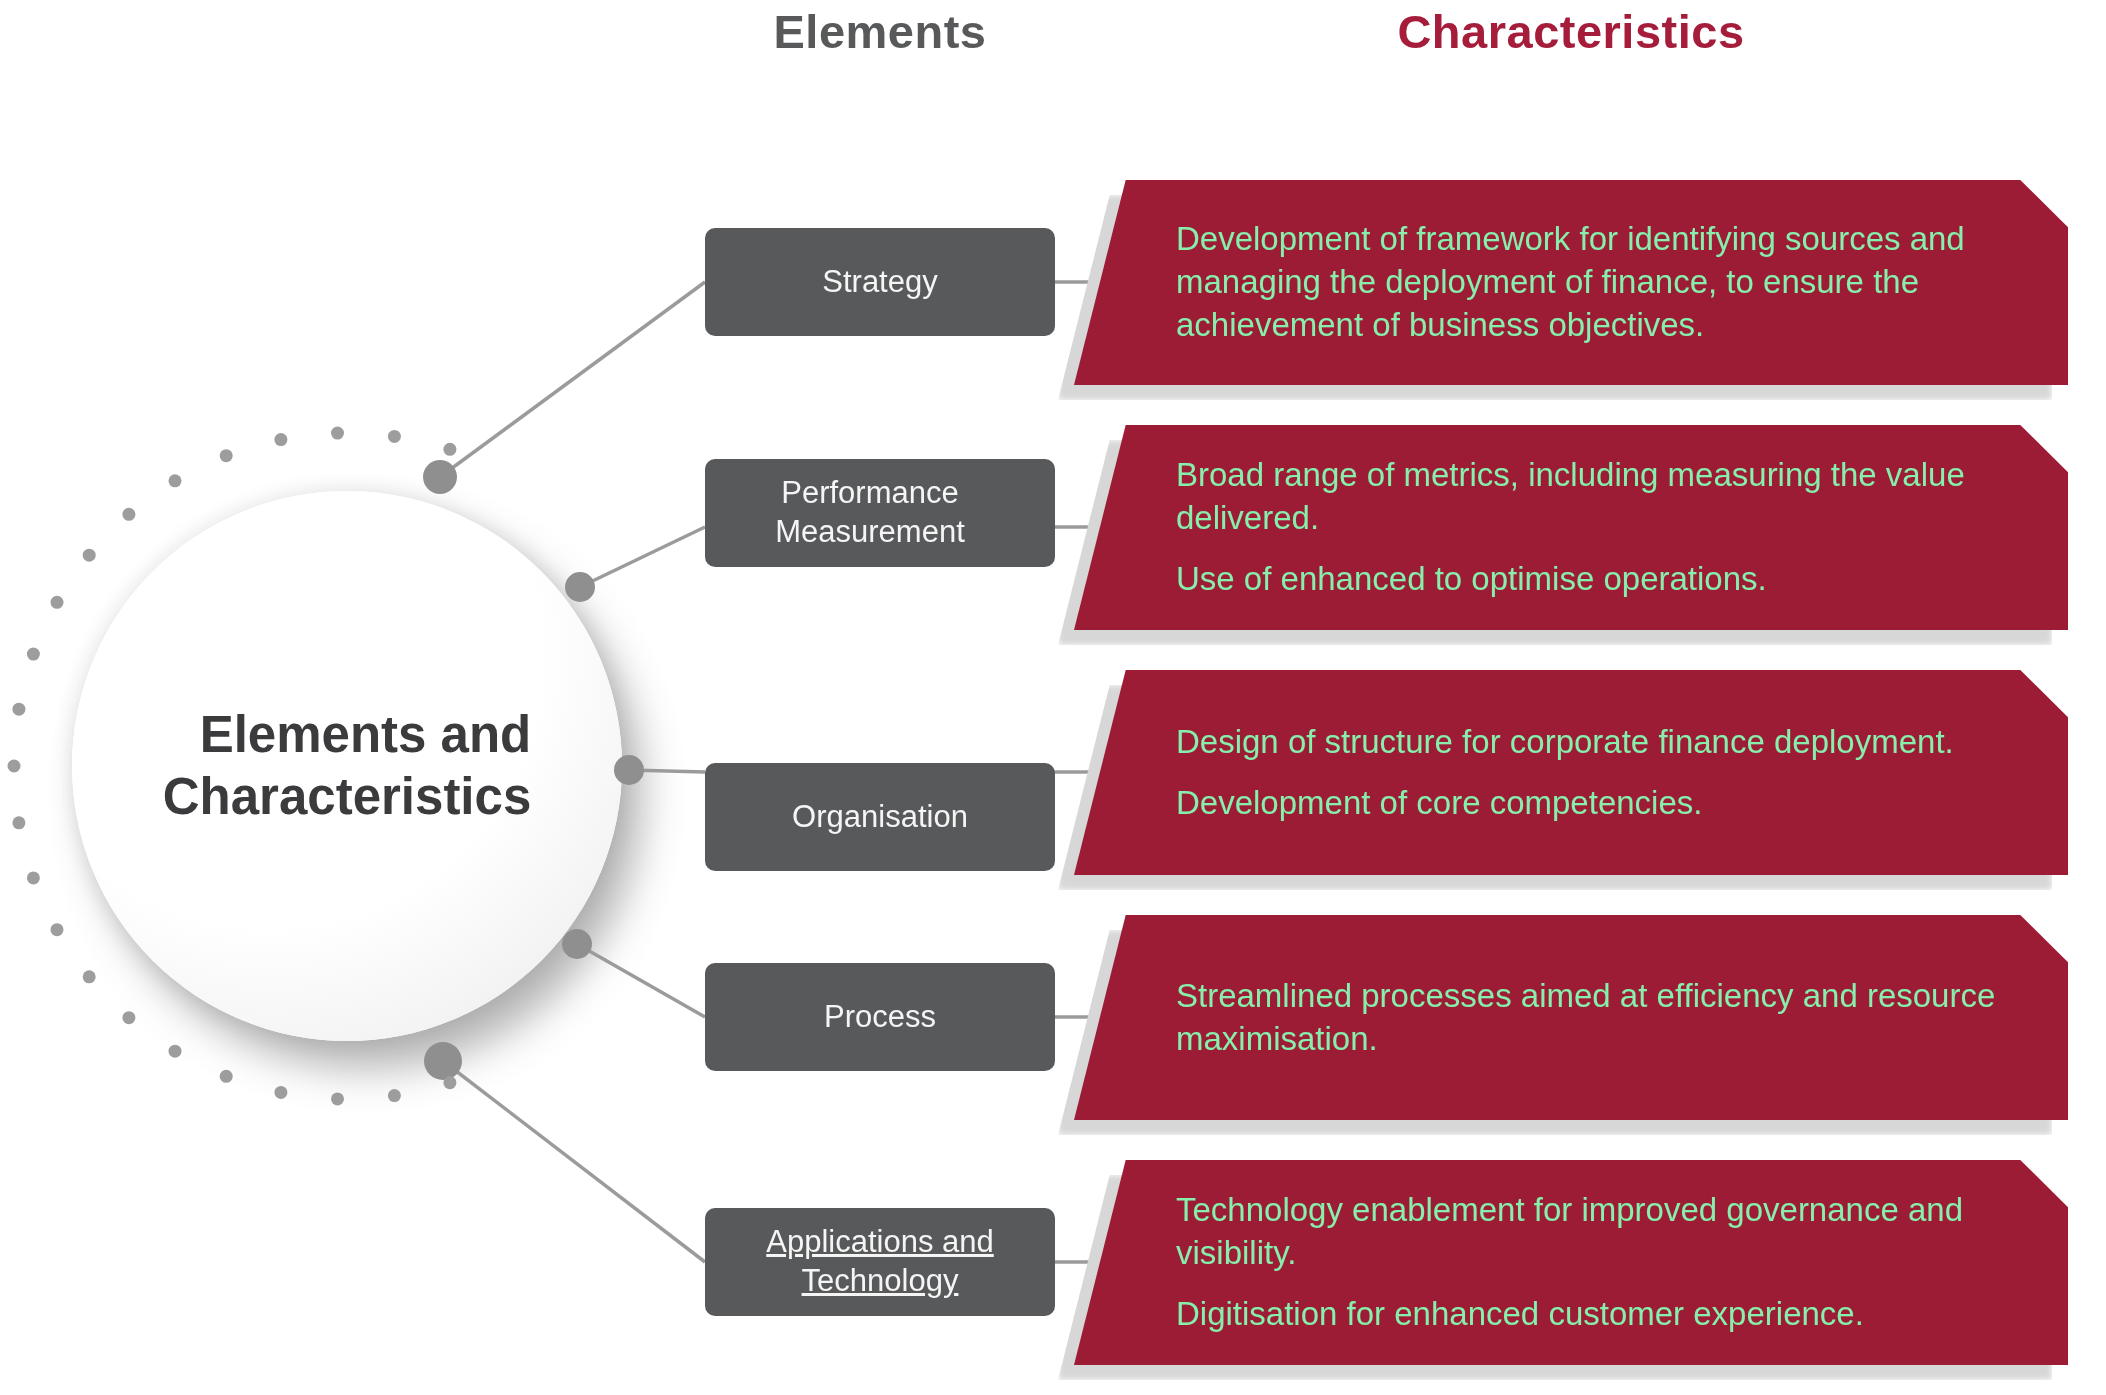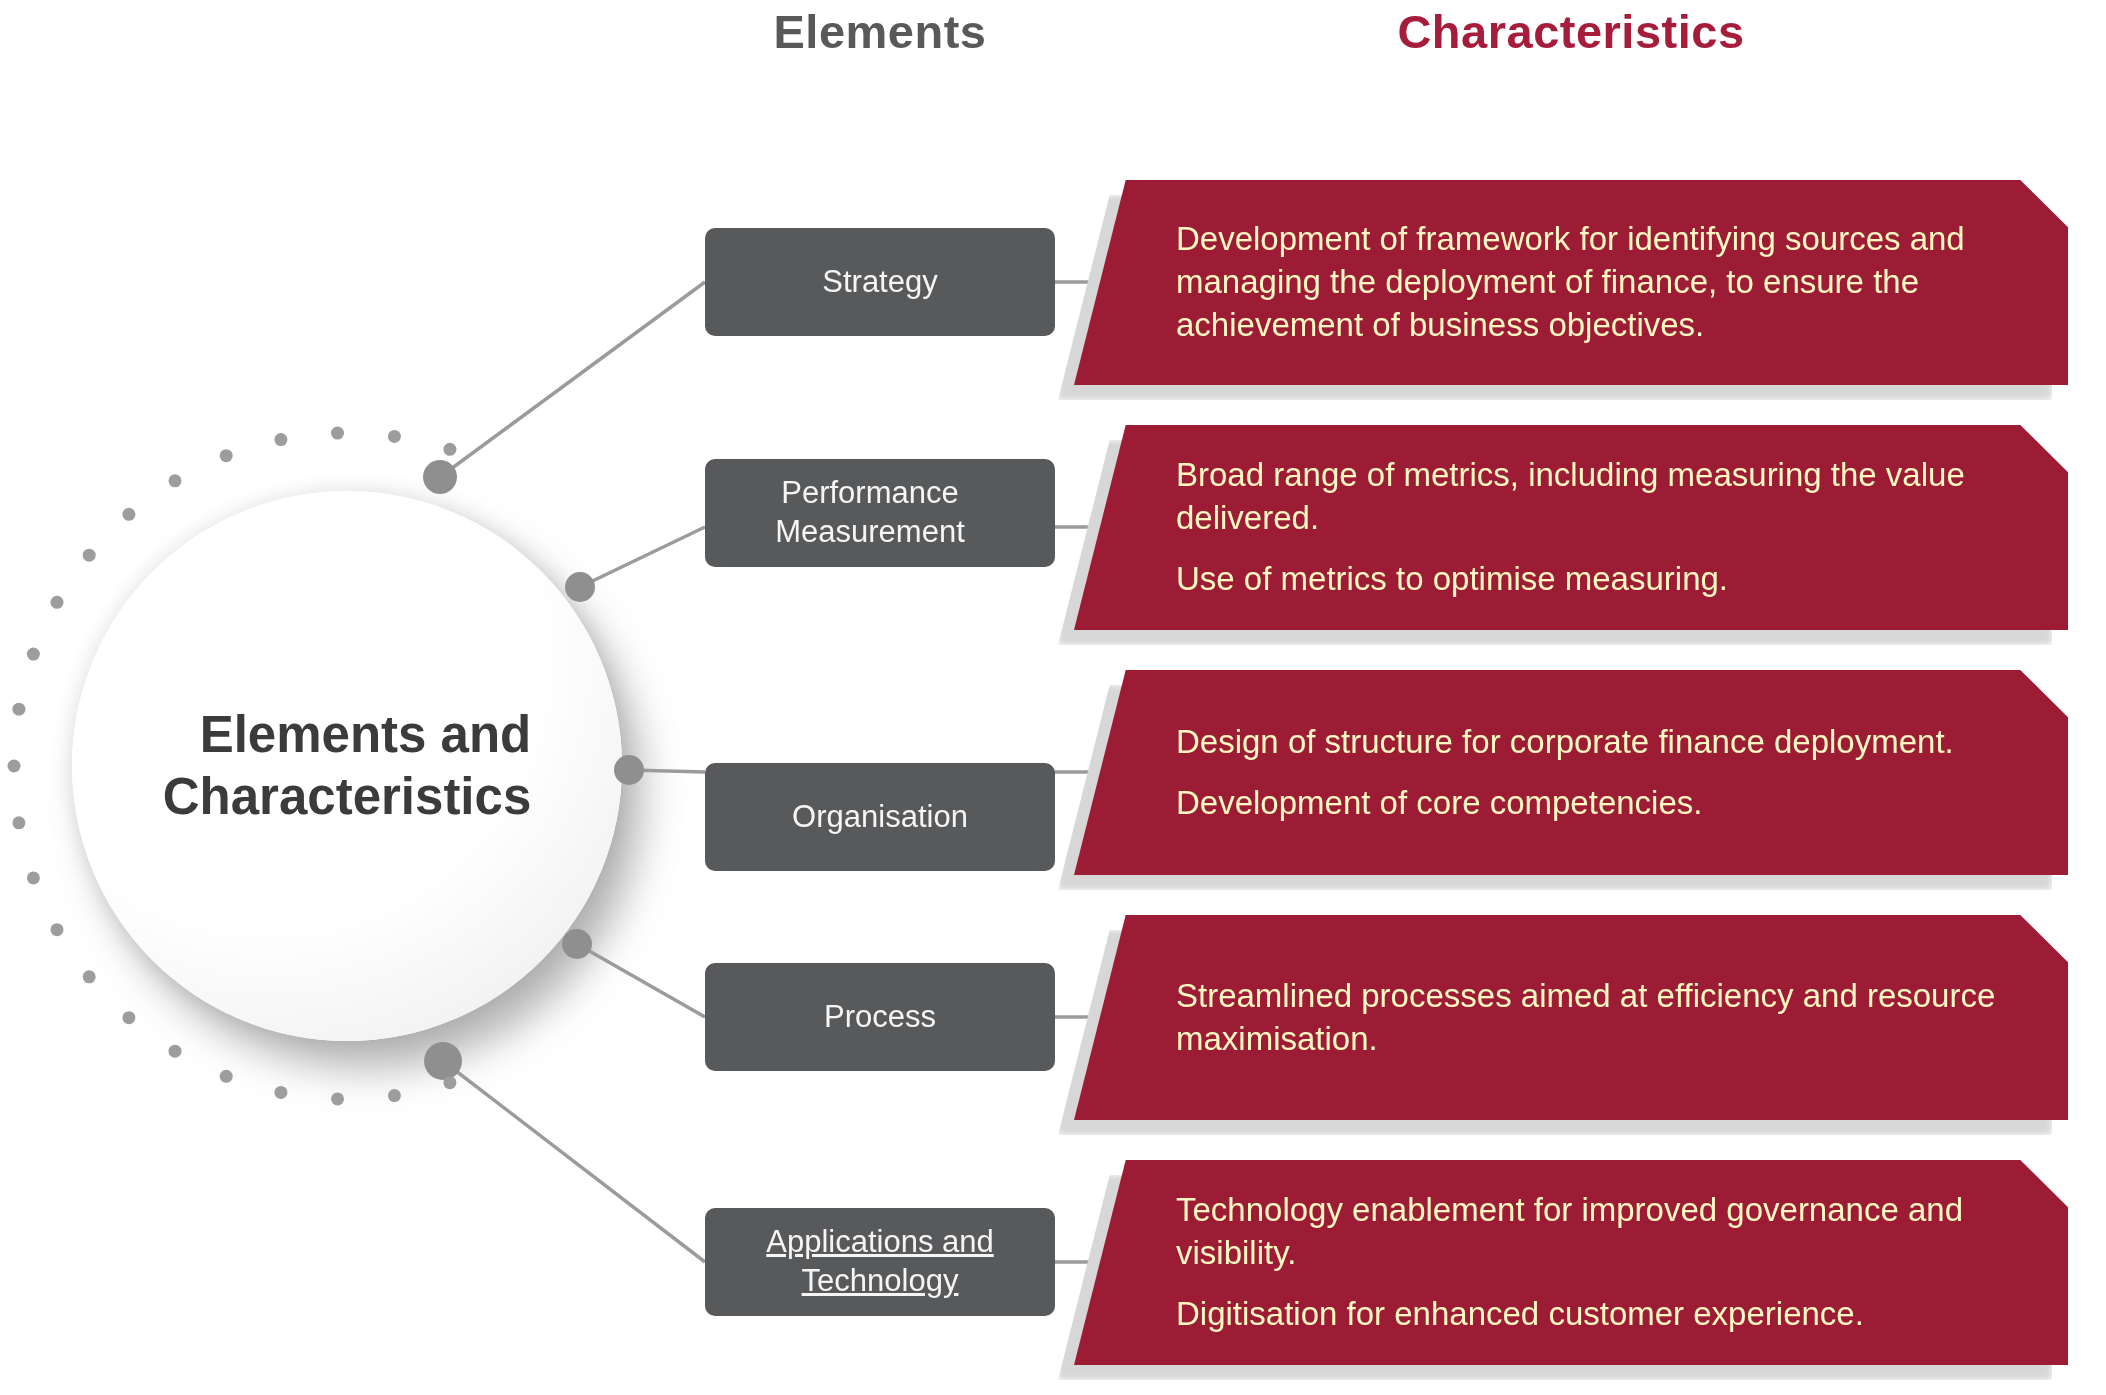--- a/index.html
+++ b/index.html
@@ -90,21 +90,21 @@
     inset: 0;
     clip-path: polygon(5.2% 0, 95.2% 0, 100% 23%, 100% 100%, 0 100%);
   }
   .char-box .shadow-shape {
     transform: translate(-16px, 15px);
     background: #d7d7d7;
     filter: blur(3px);
   }
   .char-box .shape {
     background: #9d1c35;
-    color: #fef9c3;
+    color: #86efac;
     display: flex;
     flex-direction: column;
     justify-content: center;
     padding: 22px 68px 22px 102px;
     font-size: 33px;
     line-height: 1.3;
   }
   .char-box .shape p { margin: 0; }
   .char-box .shape p + p { margin-top: 18px; }
 
@@ -196,21 +196,21 @@
     <div class="shadow-shape"></div>
     <div class="shape">
       <p>Development of framework for identifying sources and managing the deployment of finance, to ensure the achievement of business objectives.</p>
     </div>
   </div>
 
   <div class="char-box" id="ch-2">
     <div class="shadow-shape"></div>
     <div class="shape">
       <p>Broad range of metrics, including measuring the value delivered.</p>
-      <p>Use of metrics to optimise measuring.</p>
+      <p>Use of enhanced to optimise operations.</p>
     </div>
   </div>
 
   <div class="char-box" id="ch-3">
     <div class="shadow-shape"></div>
     <div class="shape">
       <p>Design of structure for corporate finance deployment.</p>
       <p>Development of core competencies.</p>
     </div>
   </div>

